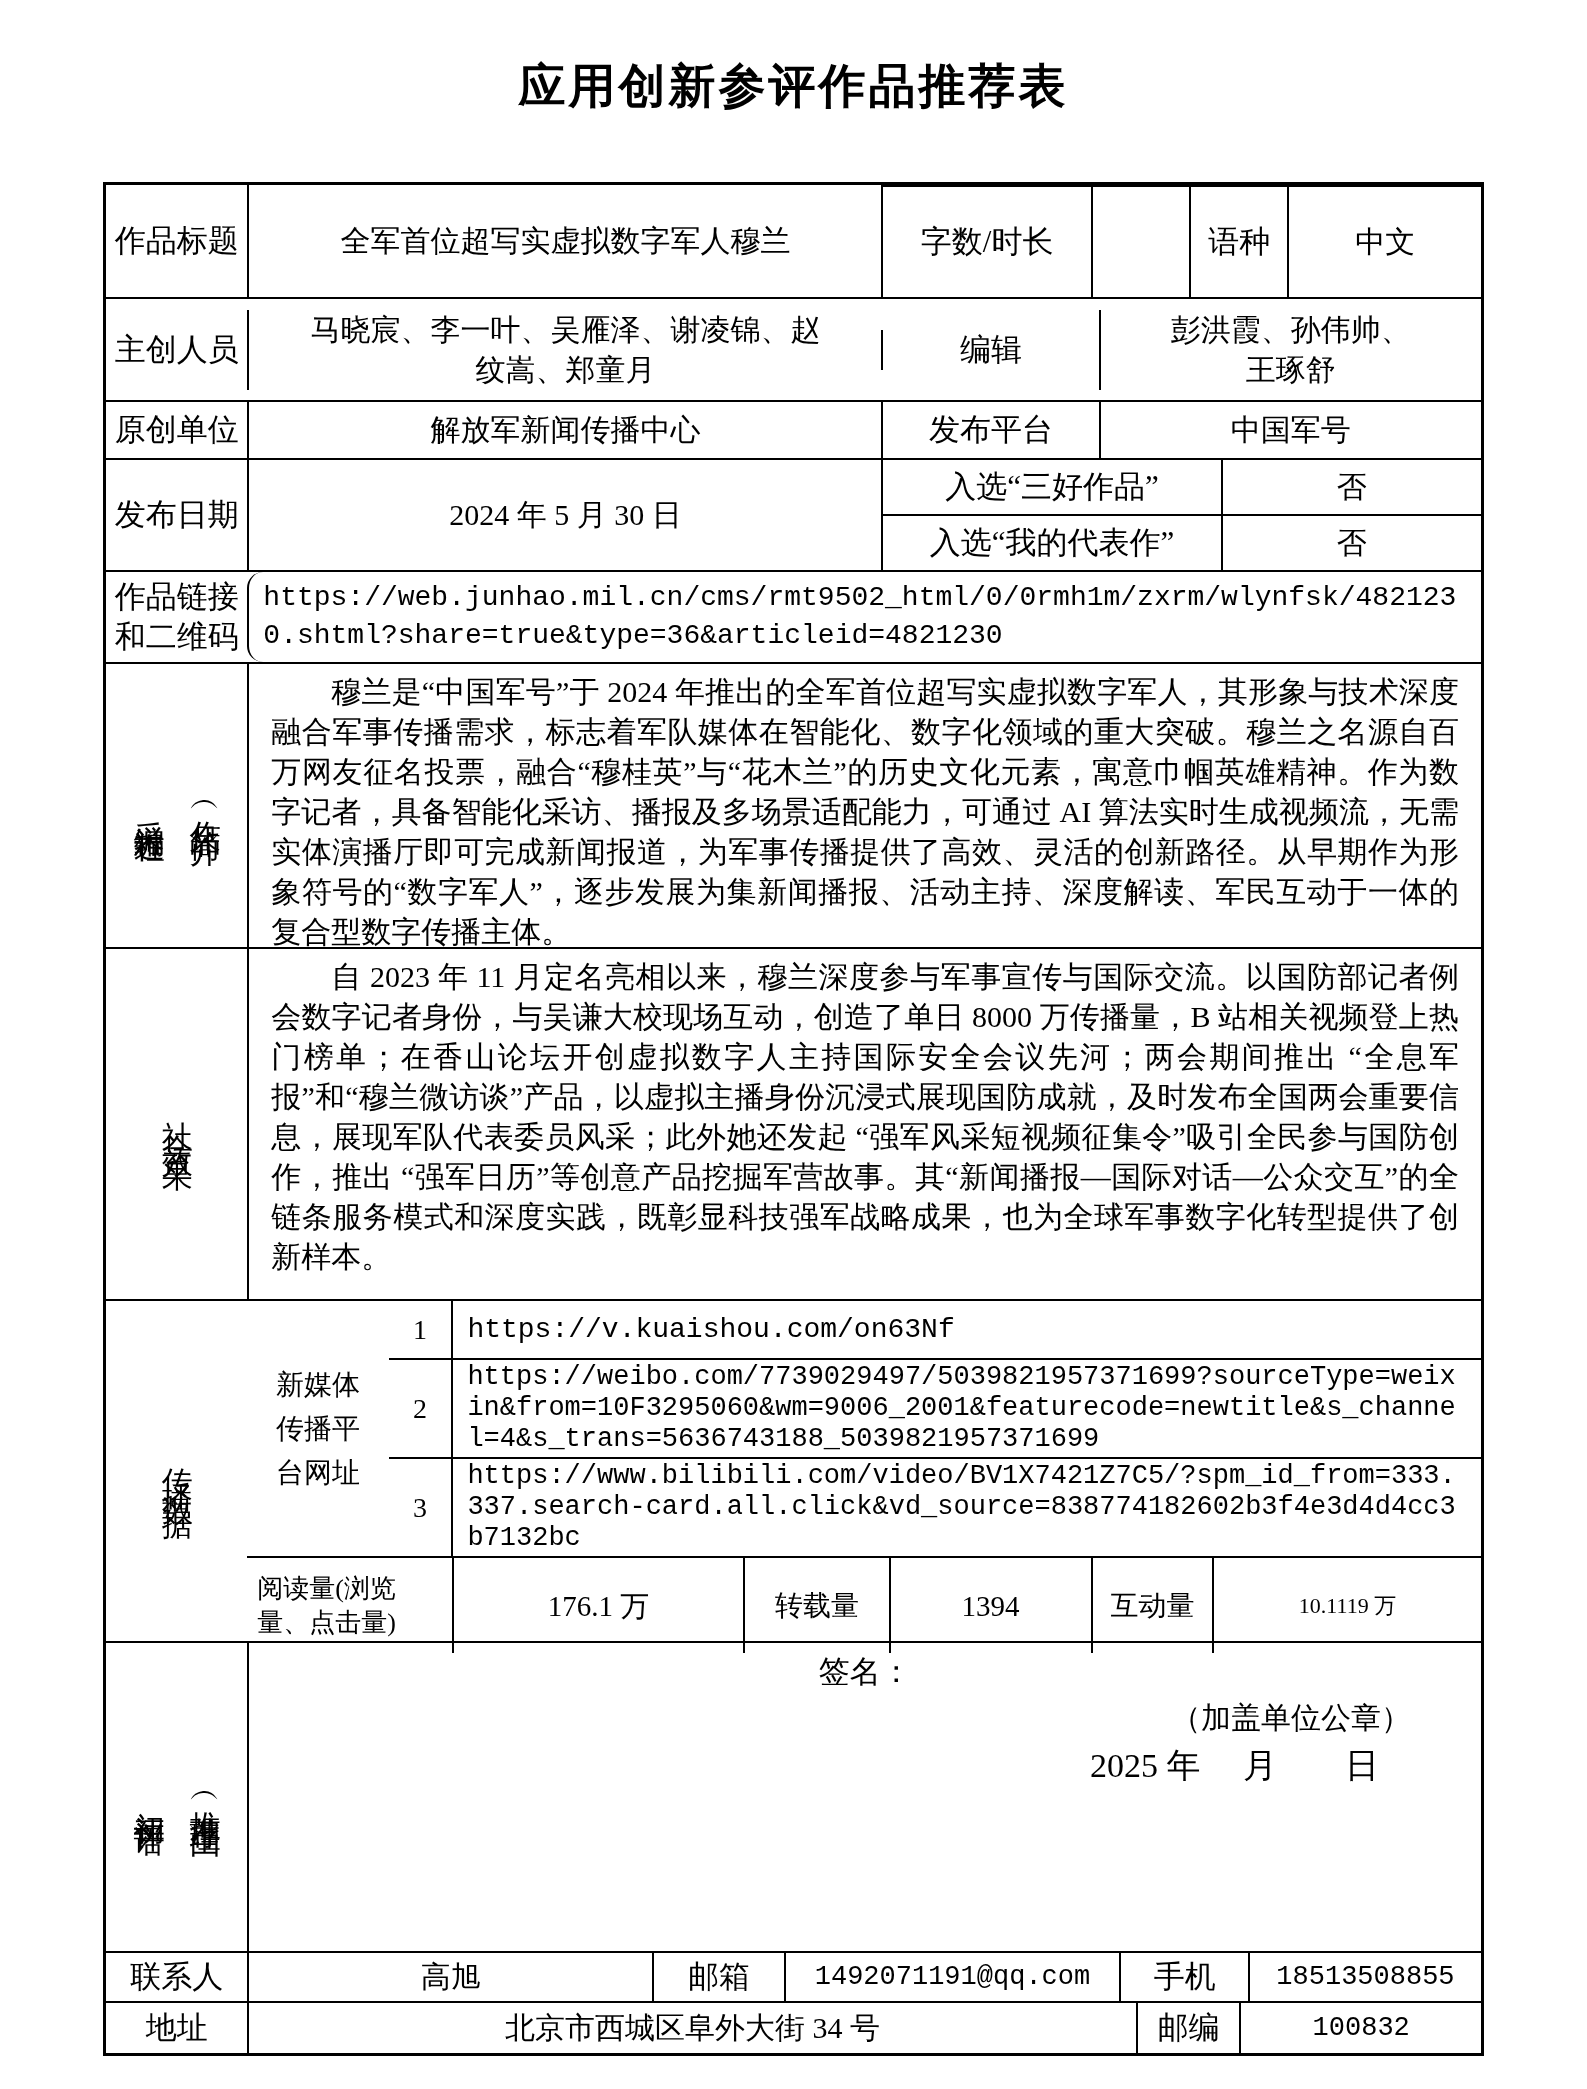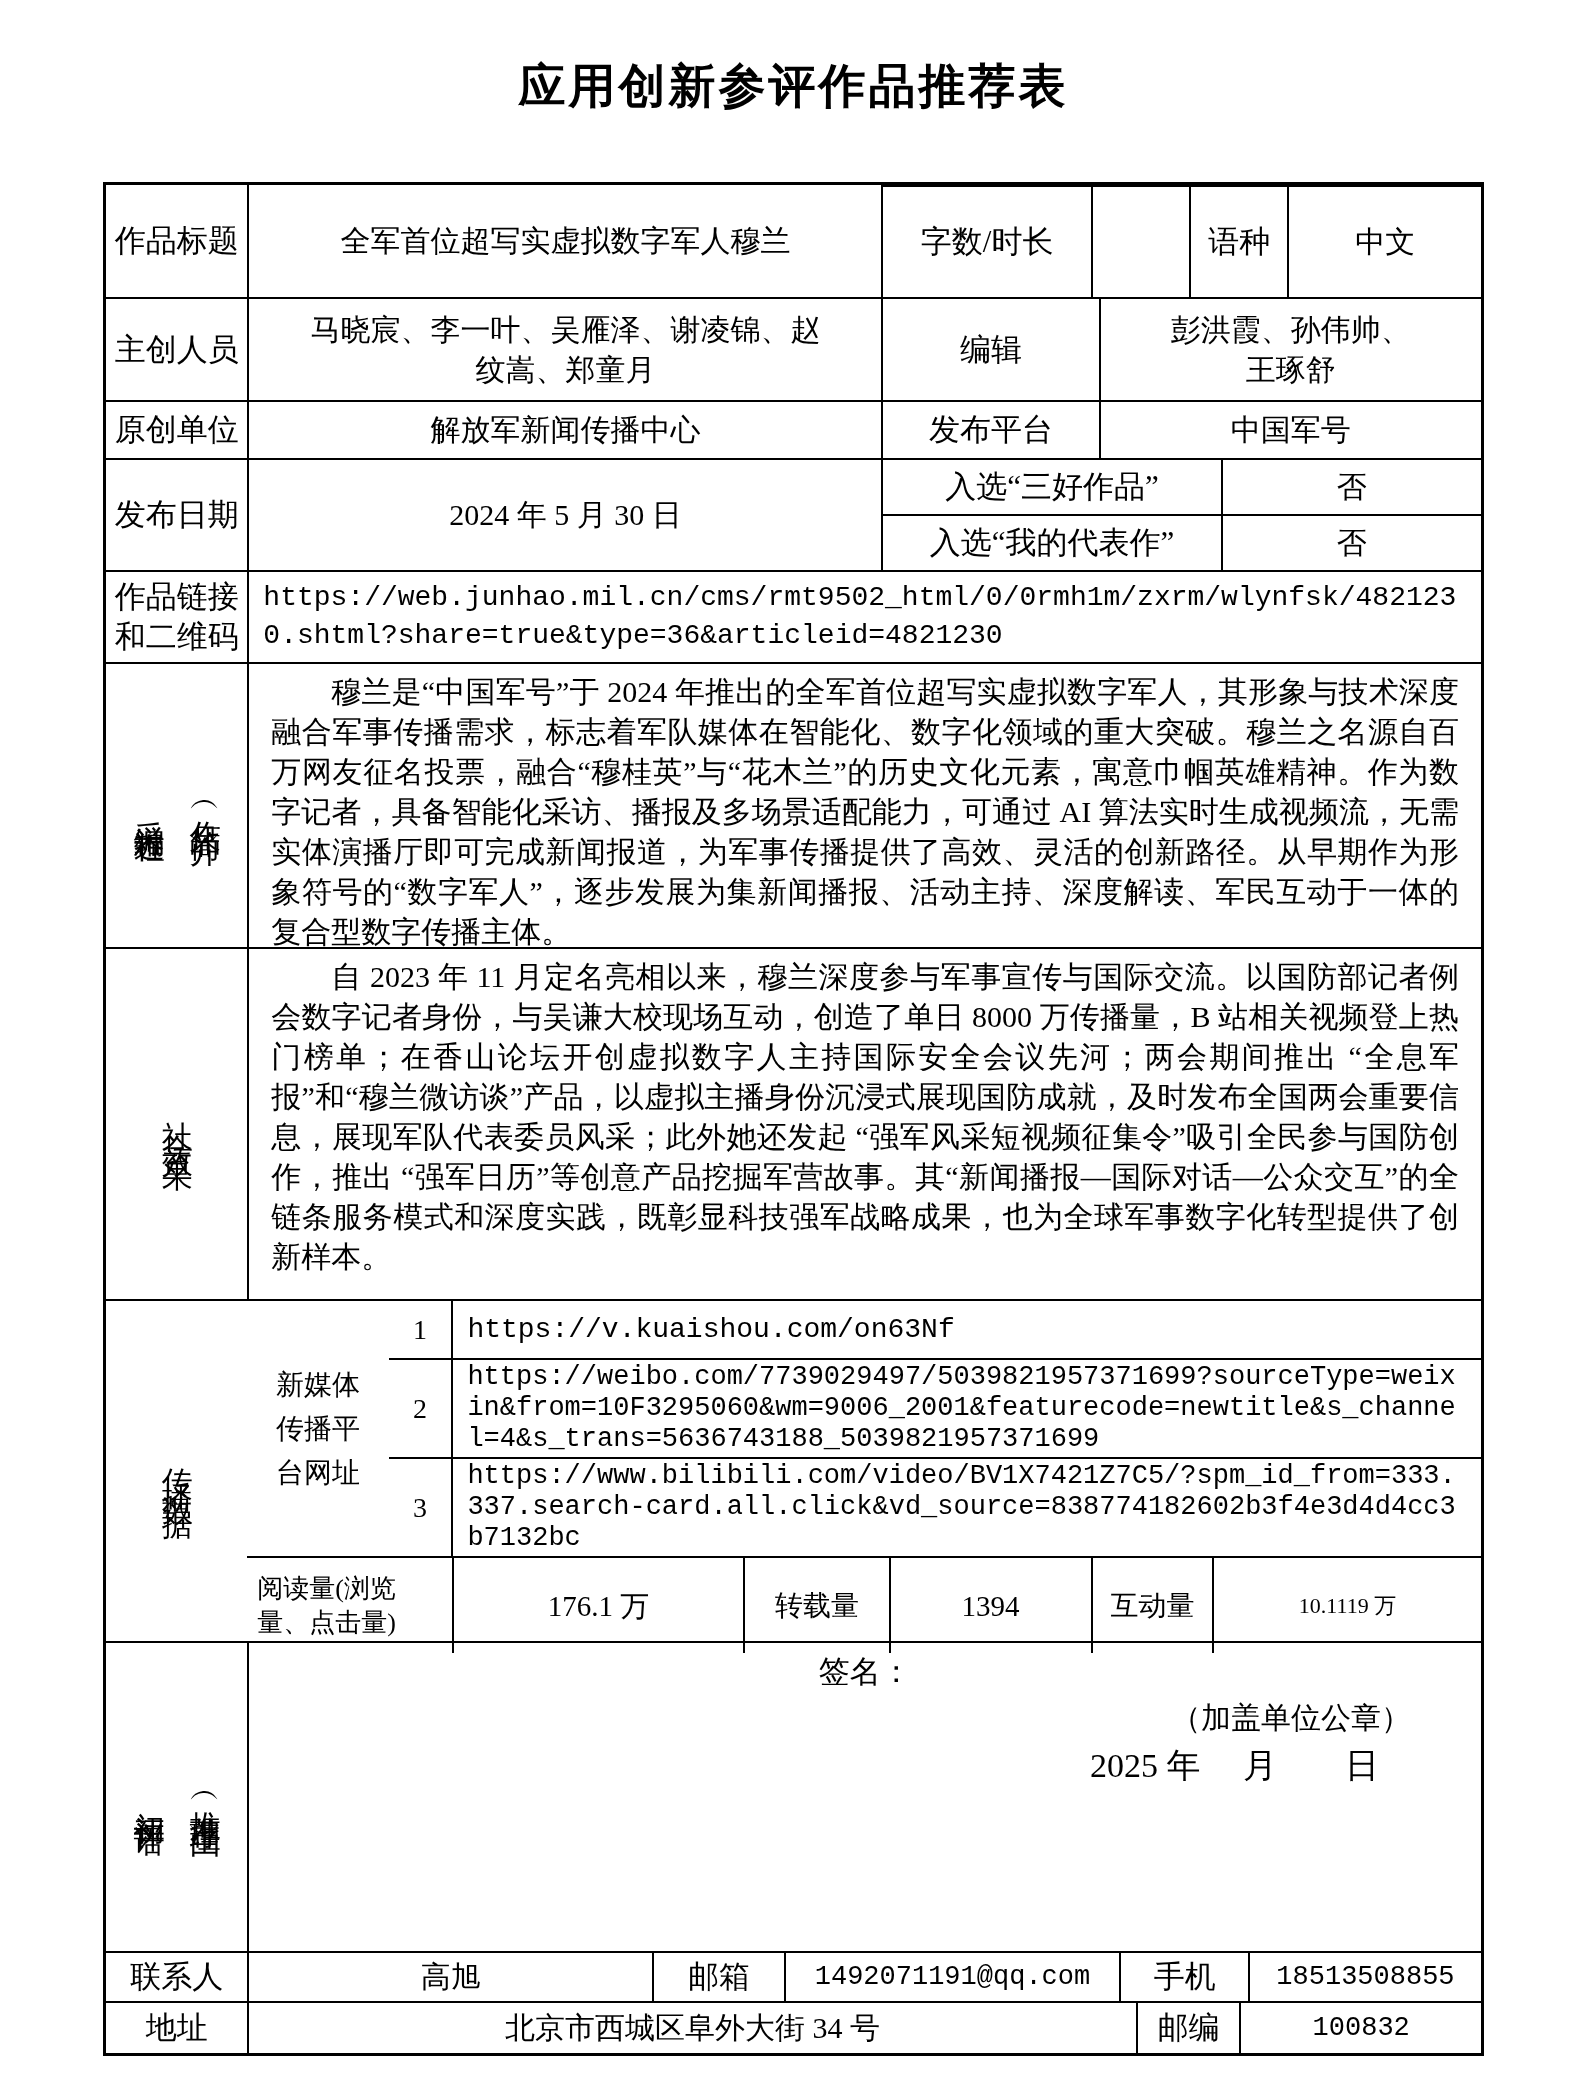--- a/index.html
+++ b/index.html
@@ -20,21 +20,21 @@
   .subrow.first{border-top:none;}
   .vlab{writing-mode:vertical-lr;letter-spacing:14px;font-size:31px;line-height:56px;
         white-space:pre-line;text-align:center;}
   .vlab.tight{letter-spacing:5px;}
   .para-cell{align-items:flex-start;padding:8px 22px;}
   .para{text-indent:2em;text-align:justify;font-size:30px;line-height:40px;margin:0;}
   .mono{font-family:"Liberation Mono","DejaVu Sans Mono",monospace;}
   .url-cell{justify-content:flex-start;align-items:center;padding:2px 14px;
         font-size:27px;line-height:31px;word-break:break-all;text-align:left;}
   .link-cell{font-size:28px;line-height:38px;padding:2px 14px;justify-content:flex-start;
-        word-break:break-all;text-align:left;}
+        word-break:break-all;text-align:left;border-radius:16px;}
   .metrics-lbl{font-size:26px;line-height:34px;padding:2px 10px;text-align:left;
         justify-content:flex-start;white-space:pre-line;}
   .rec-body{flex-direction:column;align-items:stretch;justify-content:flex-start;padding:6px 22px;}
   .sign-line{text-align:center;font-size:31px;line-height:46px;}
   .seal-line{text-align:right;font-size:30px;line-height:46px;padding-right:48px;}
   .date-line{text-align:right;font-size:34px;line-height:50px;padding-right:80px;}
 </style>
 </head>
 <body>
 
@@ -50,21 +50,21 @@
       <div class="stack" style="width:43.6%;">
         <div class="subrow">
           <div class="td lbl" style="width:34.9%;">字数/时长</div>
           <div class="td" style="width:16.4%;"></div>
           <div class="td lbl" style="width:16.4%;">语种</div>
           <div class="td" style="width:32.3%;">中文</div>
         </div>
       </div>
     </div>
 
-    <div class="tr" style="height:103px;">
+    <div class="tr" style="height:103px;align-items:center;">
       <div class="td first lbl" style="width:10.28%;">主创人员</div>
       <div class="td pre" style="width:46.12%;">马晓宸、李一叶、吴雁泽、谢凌锦、赵
 纹嵩、郑童月</div>
       <div class="td lbl" style="width:15.8%;">编辑</div>
       <div class="td pre" style="width:27.8%;">彭洪霞、孙伟帅、
 王琢舒</div>
     </div>
 
     <div class="tr" style="height:58px;">
       <div class="td first lbl" style="width:10.28%;">原创单位</div>

